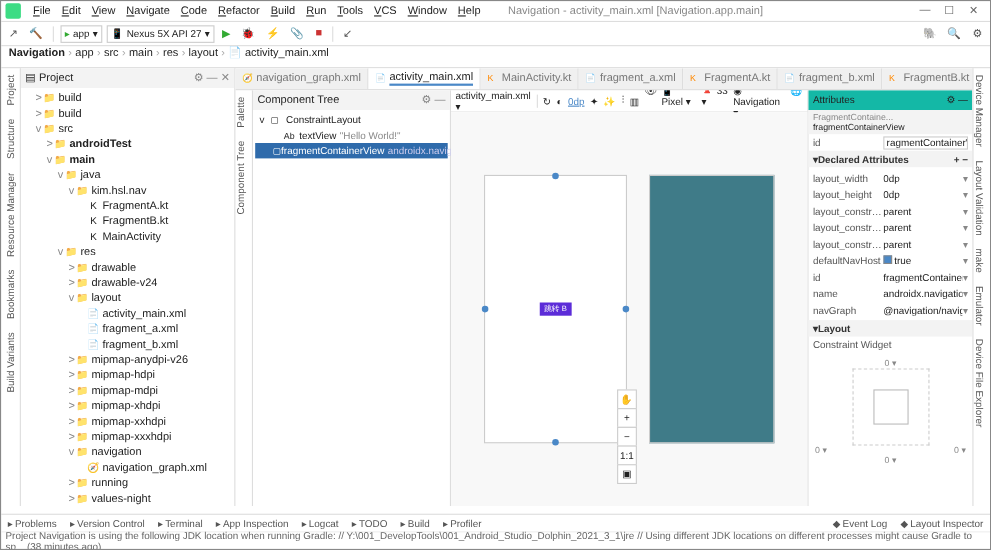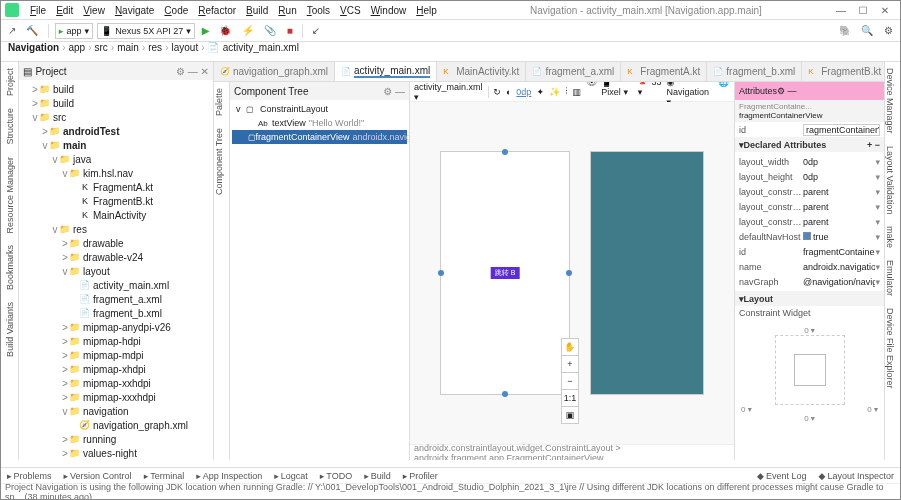--- a/index.html
+++ b/index.html
@@ -1,19 +1,19 @@
 <!DOCTYPE html>
 <html><head>
 <meta charset="utf-8">
 <style>
   * { margin:0; padding:0; box-sizing:border-box; font-family:"Segoe UI",Arial,sans-serif; }
   body { font-size:10px; color:#222; background:#fff; width:901px; height:500px; overflow:hidden; border:1px solid #888; position:relative; }
   .menubar { display:flex; align-items:center; height:19px; border-bottom:1px solid #ddd; padding:0 4px; }
   .menubar .menu { padding:0 5px; cursor:pointer; }
-  .menubar .title { color:#888; margin-left:20px; flex:1;text-align:center; }
+  .menubar .title { color:#888; margin-left:20px; flex:1; }
   .winctrl { display:flex; }
   .winctrl span { width:22px; text-align:center; color:#666; cursor:pointer; }
   .toolbar { display:flex; align-items:center; height:22px; border-bottom:1px solid #ddd; padding:0 4px; gap:4px; }
   .toolbar .sep { width:1px; height:14px; background:#ddd; margin:0 2px; }
   .toolbar .btn { padding:0 3px; color:#555; cursor:pointer; }
   .toolbar .dropdown { border:1px solid #ccc; padding:0 3px; font-size:9px; display:flex; align-items:center; gap:3px; height:16px; }
   .toolbar .right { margin-left:auto; display:flex; gap:4px; }
   .navbar { display:flex; align-items:flex-start; height:20px; border-bottom:1px solid #ddd; padding:0 4px; font-size:10px; }
   .navbar .crumb { padding:0 3px; }
   .navbar .sep { color:#aaa; }
@@ -56,21 +56,21 @@
   .canvaswrap { flex:1; background:#f8f8f8; display:flex; align-items:center; justify-content:center; gap:20px; position:relative; }
   .phone { background:#fff; border:1px solid #ccc; position:relative; }
   .phone.design { width:130px; height:244px; }
   .phone.design .handles .h { position:absolute; width:6px; height:6px; background:#4a88c7; border-radius:50%; }
   .purplebtn { position:absolute; background:#5c2cd8; color:#fff; font-size:7px; padding:1px 4px; }
   .phone.bp { width:114px; height:244px; background:#3f7b88; }
   .zoom { position:absolute; bottom:20px; right:155px; display:flex; flex-direction:column; }
   .zoom div { width:18px; height:18px; background:#fff; border:1px solid #ccc; text-align:center; line-height:16px; font-size:9px; margin-top:-1px; cursor:pointer; }
   .breadcrumb { height:16px; font-size:9px; color:#888; padding:0 4px; border-top:1px solid #eee; display:flex; align-items:center; }
   .attrpanel { width:150px; border-left:1px solid #ddd; display:flex; flex-direction:column; font-size:9px; }
-  .attrheader { background:#f9a8d4; height:18px; display:flex; align-items:center; padding:0 4px; }
+  .attrheader { background:#14b8a6; height:18px; display:flex; align-items:center; padding:0 4px; justify-content:space-between; }
   .attrsection { padding:2px 4px; }
   .attrrow { display:flex; height:15px; align-items:center; }
   .attrrow .k { width:64px; color:#555; overflow:hidden; text-overflow:ellipsis; white-space:nowrap; }
   .attrrow .v { flex:1; white-space:nowrap; overflow:hidden; }
   .attrrow .chev { color:#888; }
   .attrrow.heading { font-weight:bold; color:#333; }
   .constraint { text-align:center; padding:6px; }
   .constraint .box { width:70px; height:70px; border:1px dashed #ccc; margin:0 auto; position:relative; }
   .statusbar { position:absolute; bottom:0; left:0; right:0; height:32px; border-top:1px solid #ddd; font-size:9px; }
   .toolbtns { display:flex; height:16px; border-bottom:1px solid #eee; }
@@ -375,21 +375,20 @@
           </div>
           <div class="phone bp"></div>
           <div class="zoom">
             <div>✋</div>
             <div>+</div>
             <div>−</div>
             <div>1:1</div>
             <div>▣</div>
           </div>
         </div>
-        <div class="breadcrumb">androidx.constraintlayout.widget.ConstraintLayout  &gt;  androidx.fragment.app.FragmentContainerView</div>
       </div>
 
       <div class="attrpanel">
         <div class="attrheader">
             <span>Attributes</span>
             <span>⚙ —</span>
           </div>
         <div class="attrsection" style="background:#f3f3f3;font-size:8px"><span style="color:#888">FragmentContaine...</span> <span>fragmentContainerView</span></div>
         <div class="attrsection attrrow">
             <span class="k">id</span>

